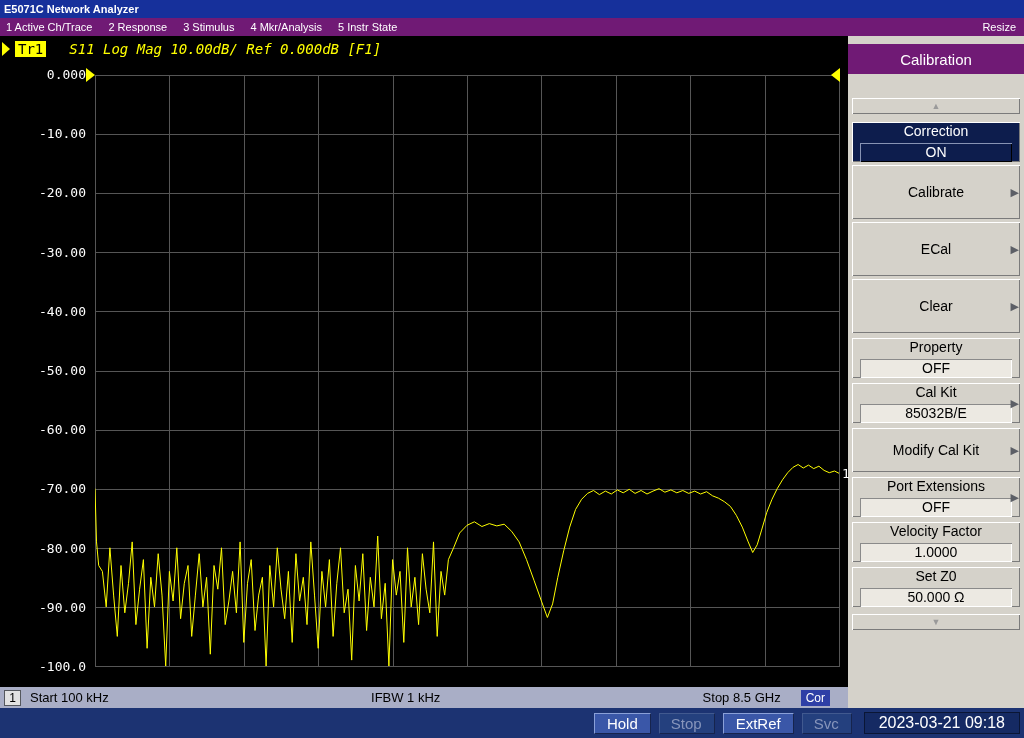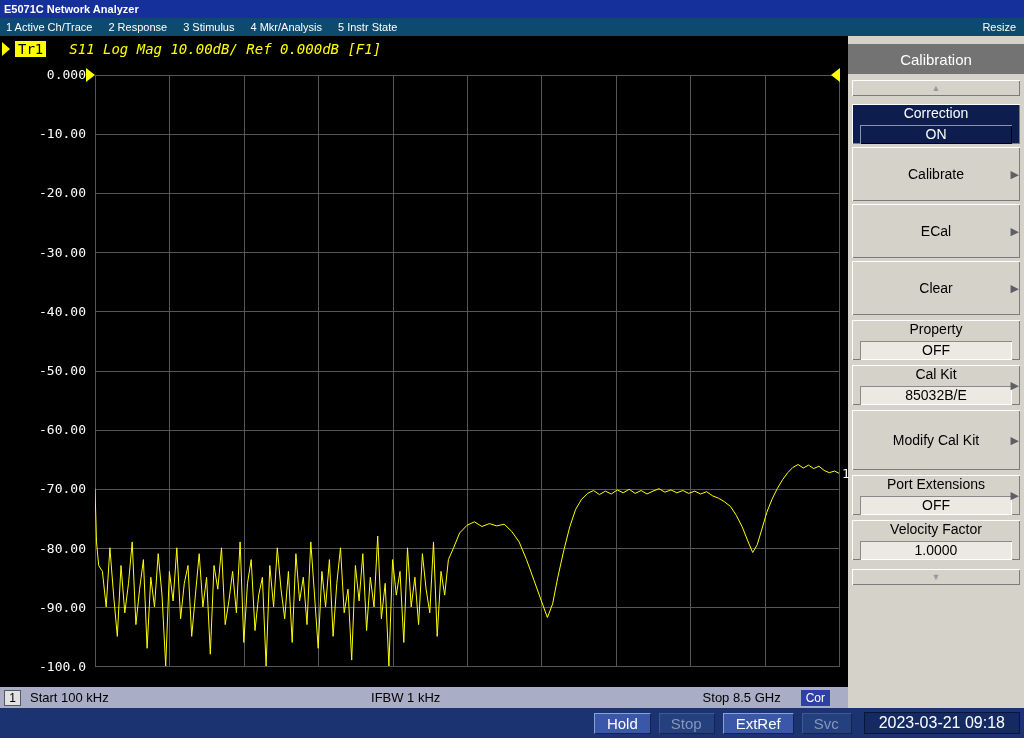--- a/index.html
+++ b/index.html
@@ -10,21 +10,21 @@
     font-family:"Liberation Sans", sans-serif;
     position:relative;
   }
   
   .titlebar {
     height:18px; background:#16309b; color:#fff;
     font-size:11px; font-weight:bold;
     display:flex; align-items:center; padding:0 4px;
   }
   .menubar {
-    height:18px; background:#0c4a6e; color:#fff;
+    height:18px; background:#701a75; color:#fff;
     font-size:11px; display:flex; align-items:center; padding:0 6px;
   }
   .menu-items { display:flex; gap:16px; }
   .menu-items span { cursor:default; }
   .menubar .resize { margin-left:auto; margin-right:2px; }
 
   
   .main { display:flex; height:672px; }
 
   #plot-area { position:relative; width:848px; height:672px; background:#000; }
@@ -80,39 +80,39 @@
     padding:0 5px; height:16px; line-height:16px;
     margin-left:20px; margin-right:14px;
   }
 
   
   .sidebar {
     width:176px; height:672px; background:#d5d2ca;
     display:flex; flex-direction:column; padding-top:8px;
   }
   .sk-title {
-    height:30px; background:#737373; color:#fff; font-size:15px;
-    display:flex; align-items:center; justify-content:center; margin-bottom:6px;
+    height:30px; background:#701a75; color:#fff; font-size:15px;
+    display:flex; align-items:center; justify-content:center; margin-bottom:24px;
   }
   .sk-scroll {
     height:16px; margin:0 4px 8px;
     background:#d5d2ca;
     box-shadow: inset 1px 1px 0 #ffffff, inset -1px -1px 0 #7b7b7b;
     display:flex; align-items:center; justify-content:center;
     color:#9a9a9a; font-size:9px;
   }
   .sk-scroll.bottom { margin:4px 4px 0; }
   .sk-btn {
     position:relative; margin:0 4px 3px;
     background:#d5d2ca; color:#000; font-size:14px;
     box-shadow: inset 1px 1px 0 #ffffff, inset -1px -1px 0 #7b7b7b;
     display:flex; flex-direction:column; align-items:center; justify-content:center;
   }
   .gap5 { margin-bottom:5px; }
-  .h52 { height:40px; } .h54 { height:54px; } .h44 { height:60px; }
+  .h52 { height:40px; } .h54 { height:54px; } .h44 { height:44px; }
   .sk-label { line-height:18px; }
   .sk-value {
     width:calc(100% - 16px); height:19px; line-height:19px; margin-top:3px;
     text-align:center; background:#ece9e2; font-size:14px;
     box-shadow: inset 1px 1px 0 #8a8a8a, inset -1px -1px 0 #ffffff;
   }
   .sk-btn.active { background:#0d1d4d; color:#fff; }
   .sk-btn.active .sk-value {
     background:#0d1d4d; color:#fff;
     box-shadow: inset 1px 1px 0 #8793b4, inset -1px -1px 0 #000000;
@@ -267,20 +267,24 @@
       <div class="sk-label">Port Extensions</div>
       <div class="sk-value">OFF</div>
       <span class="sk-arrow">▶</span>
     </div>
 
     <div class="sk-btn h52 gap5">
       <div class="sk-label">Velocity Factor</div>
       <div class="sk-value">1.0000</div>
     </div>
 
+    <div class="sk-btn h52">
+      <div class="sk-label">Set Z0</div>
+      <div class="sk-value">50.000 Ω</div>
+    </div>
 
     <div class="sk-scroll bottom">
       <span>▼</span>
     </div>
   </div>
 
 </div>
 
 <div class="bottom-bar">
   <span class="bb-box">Hold</span>

